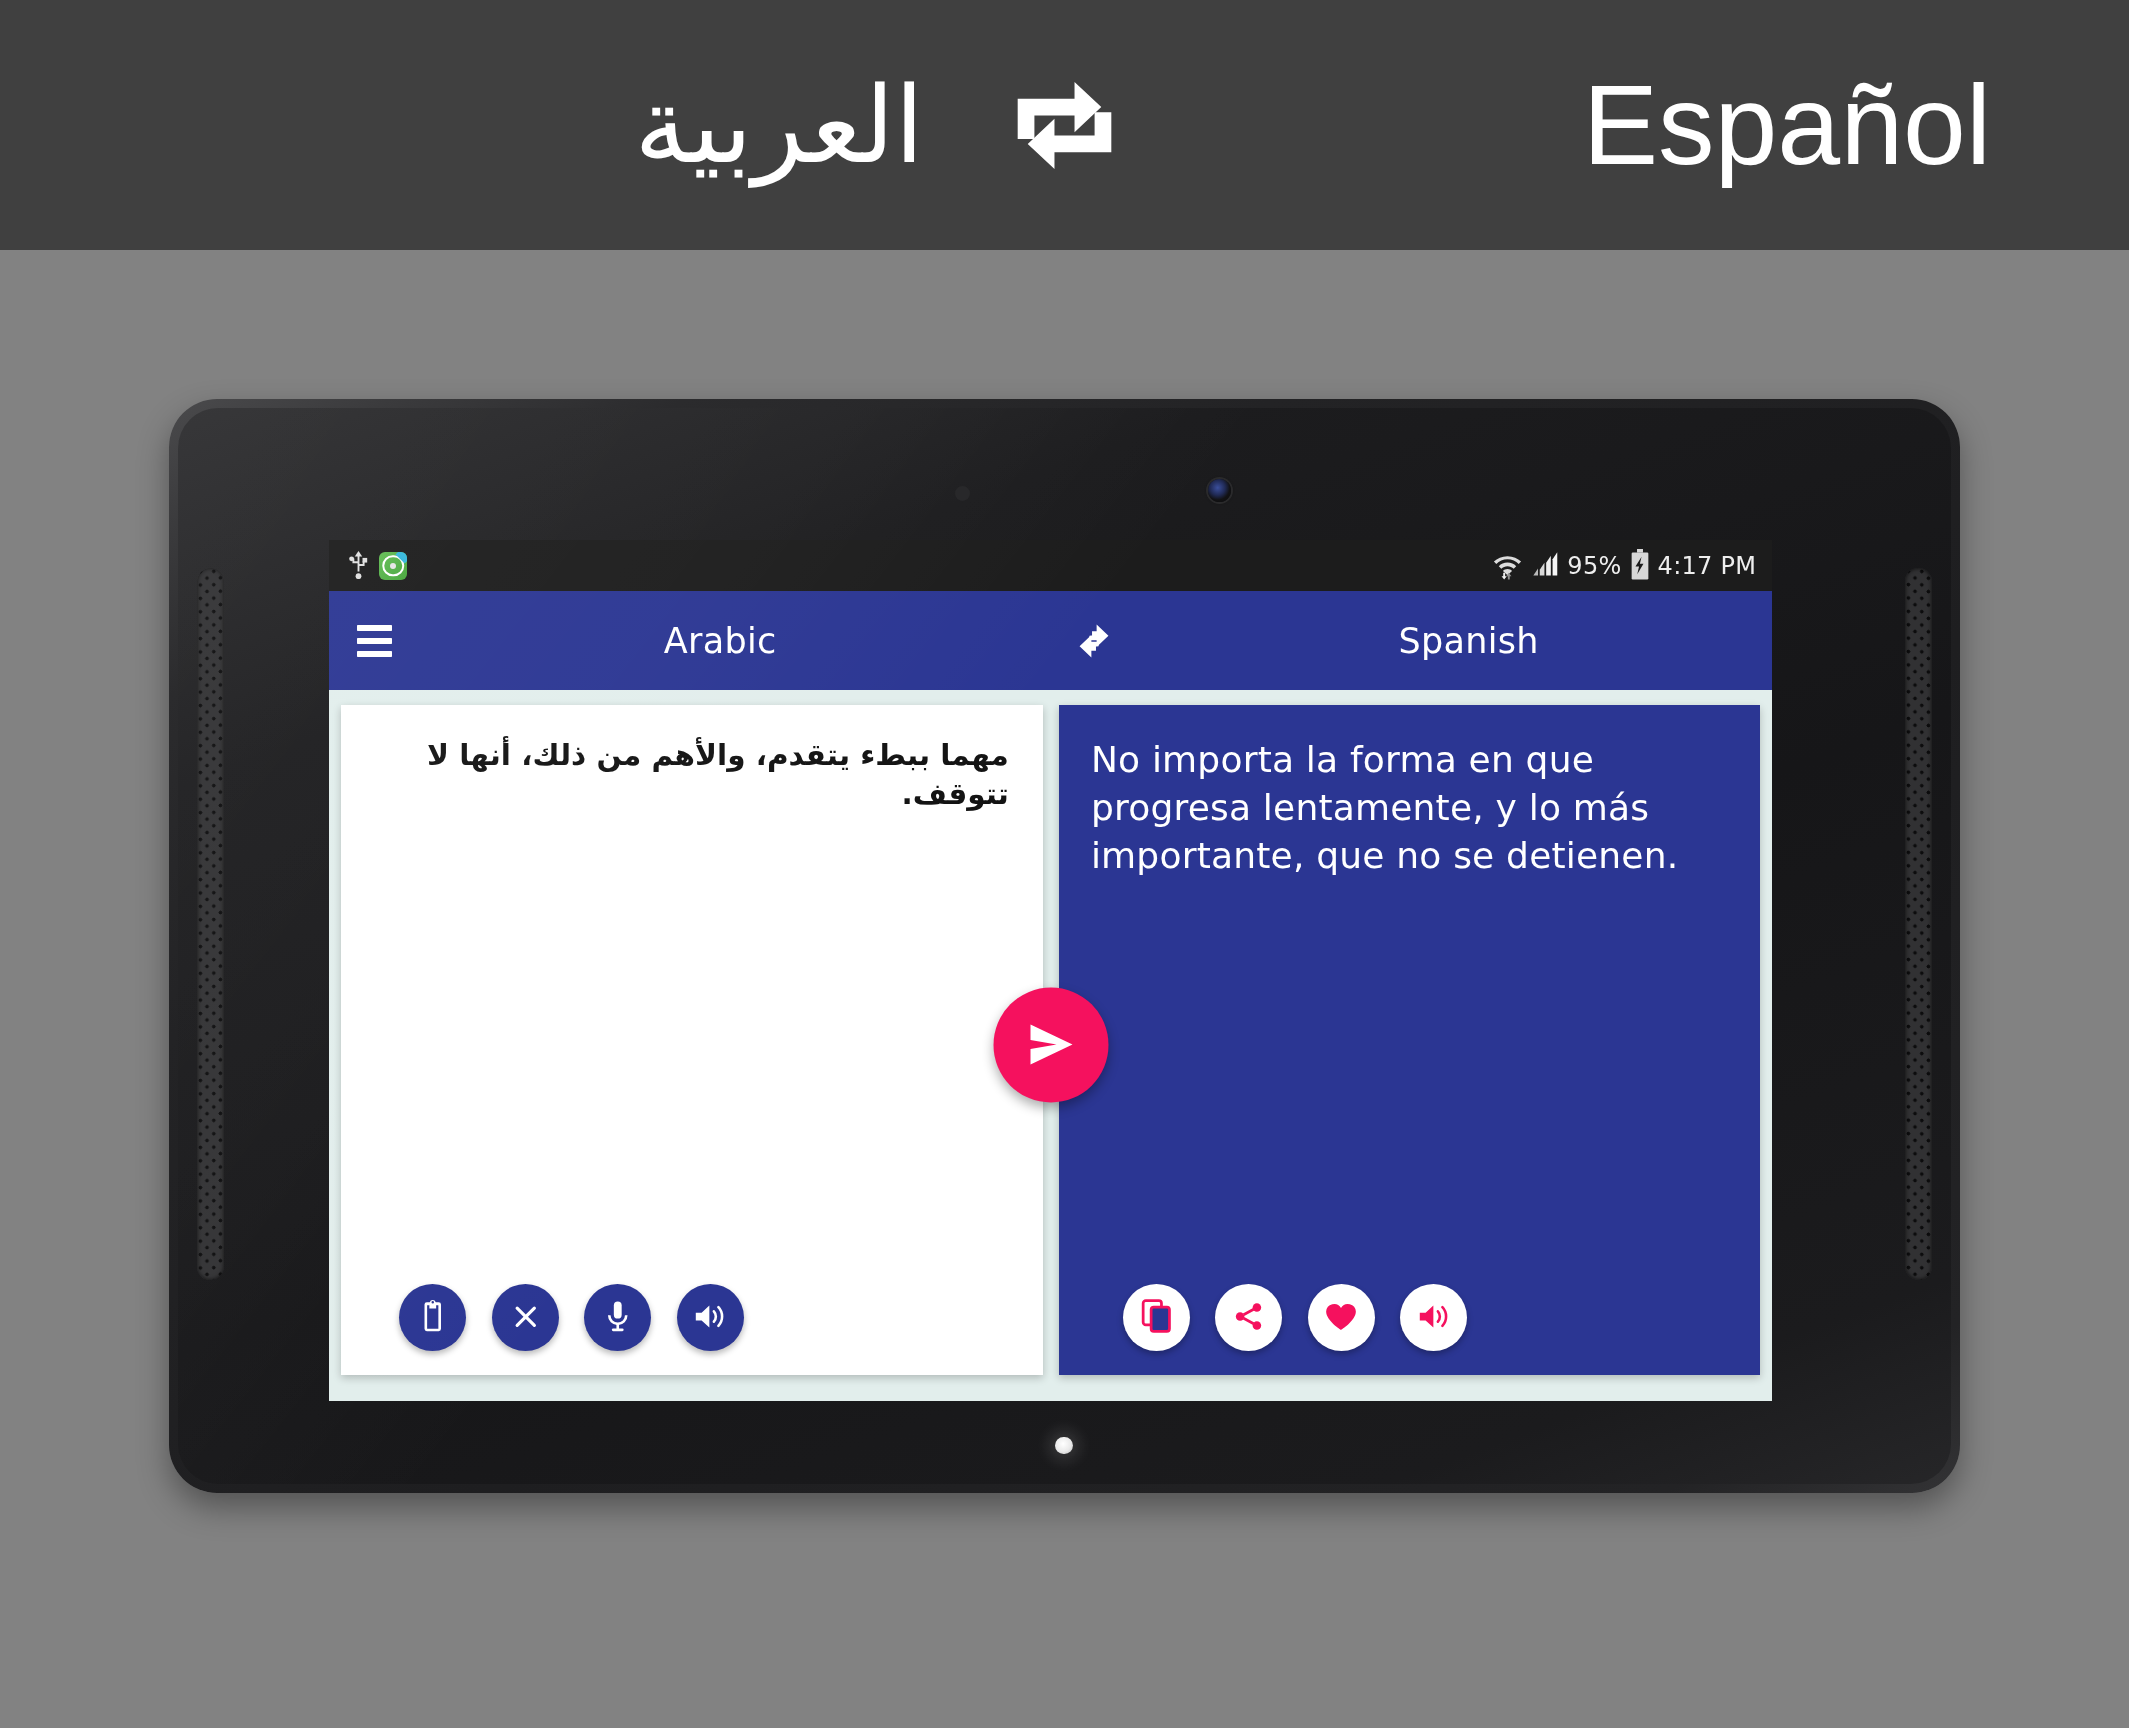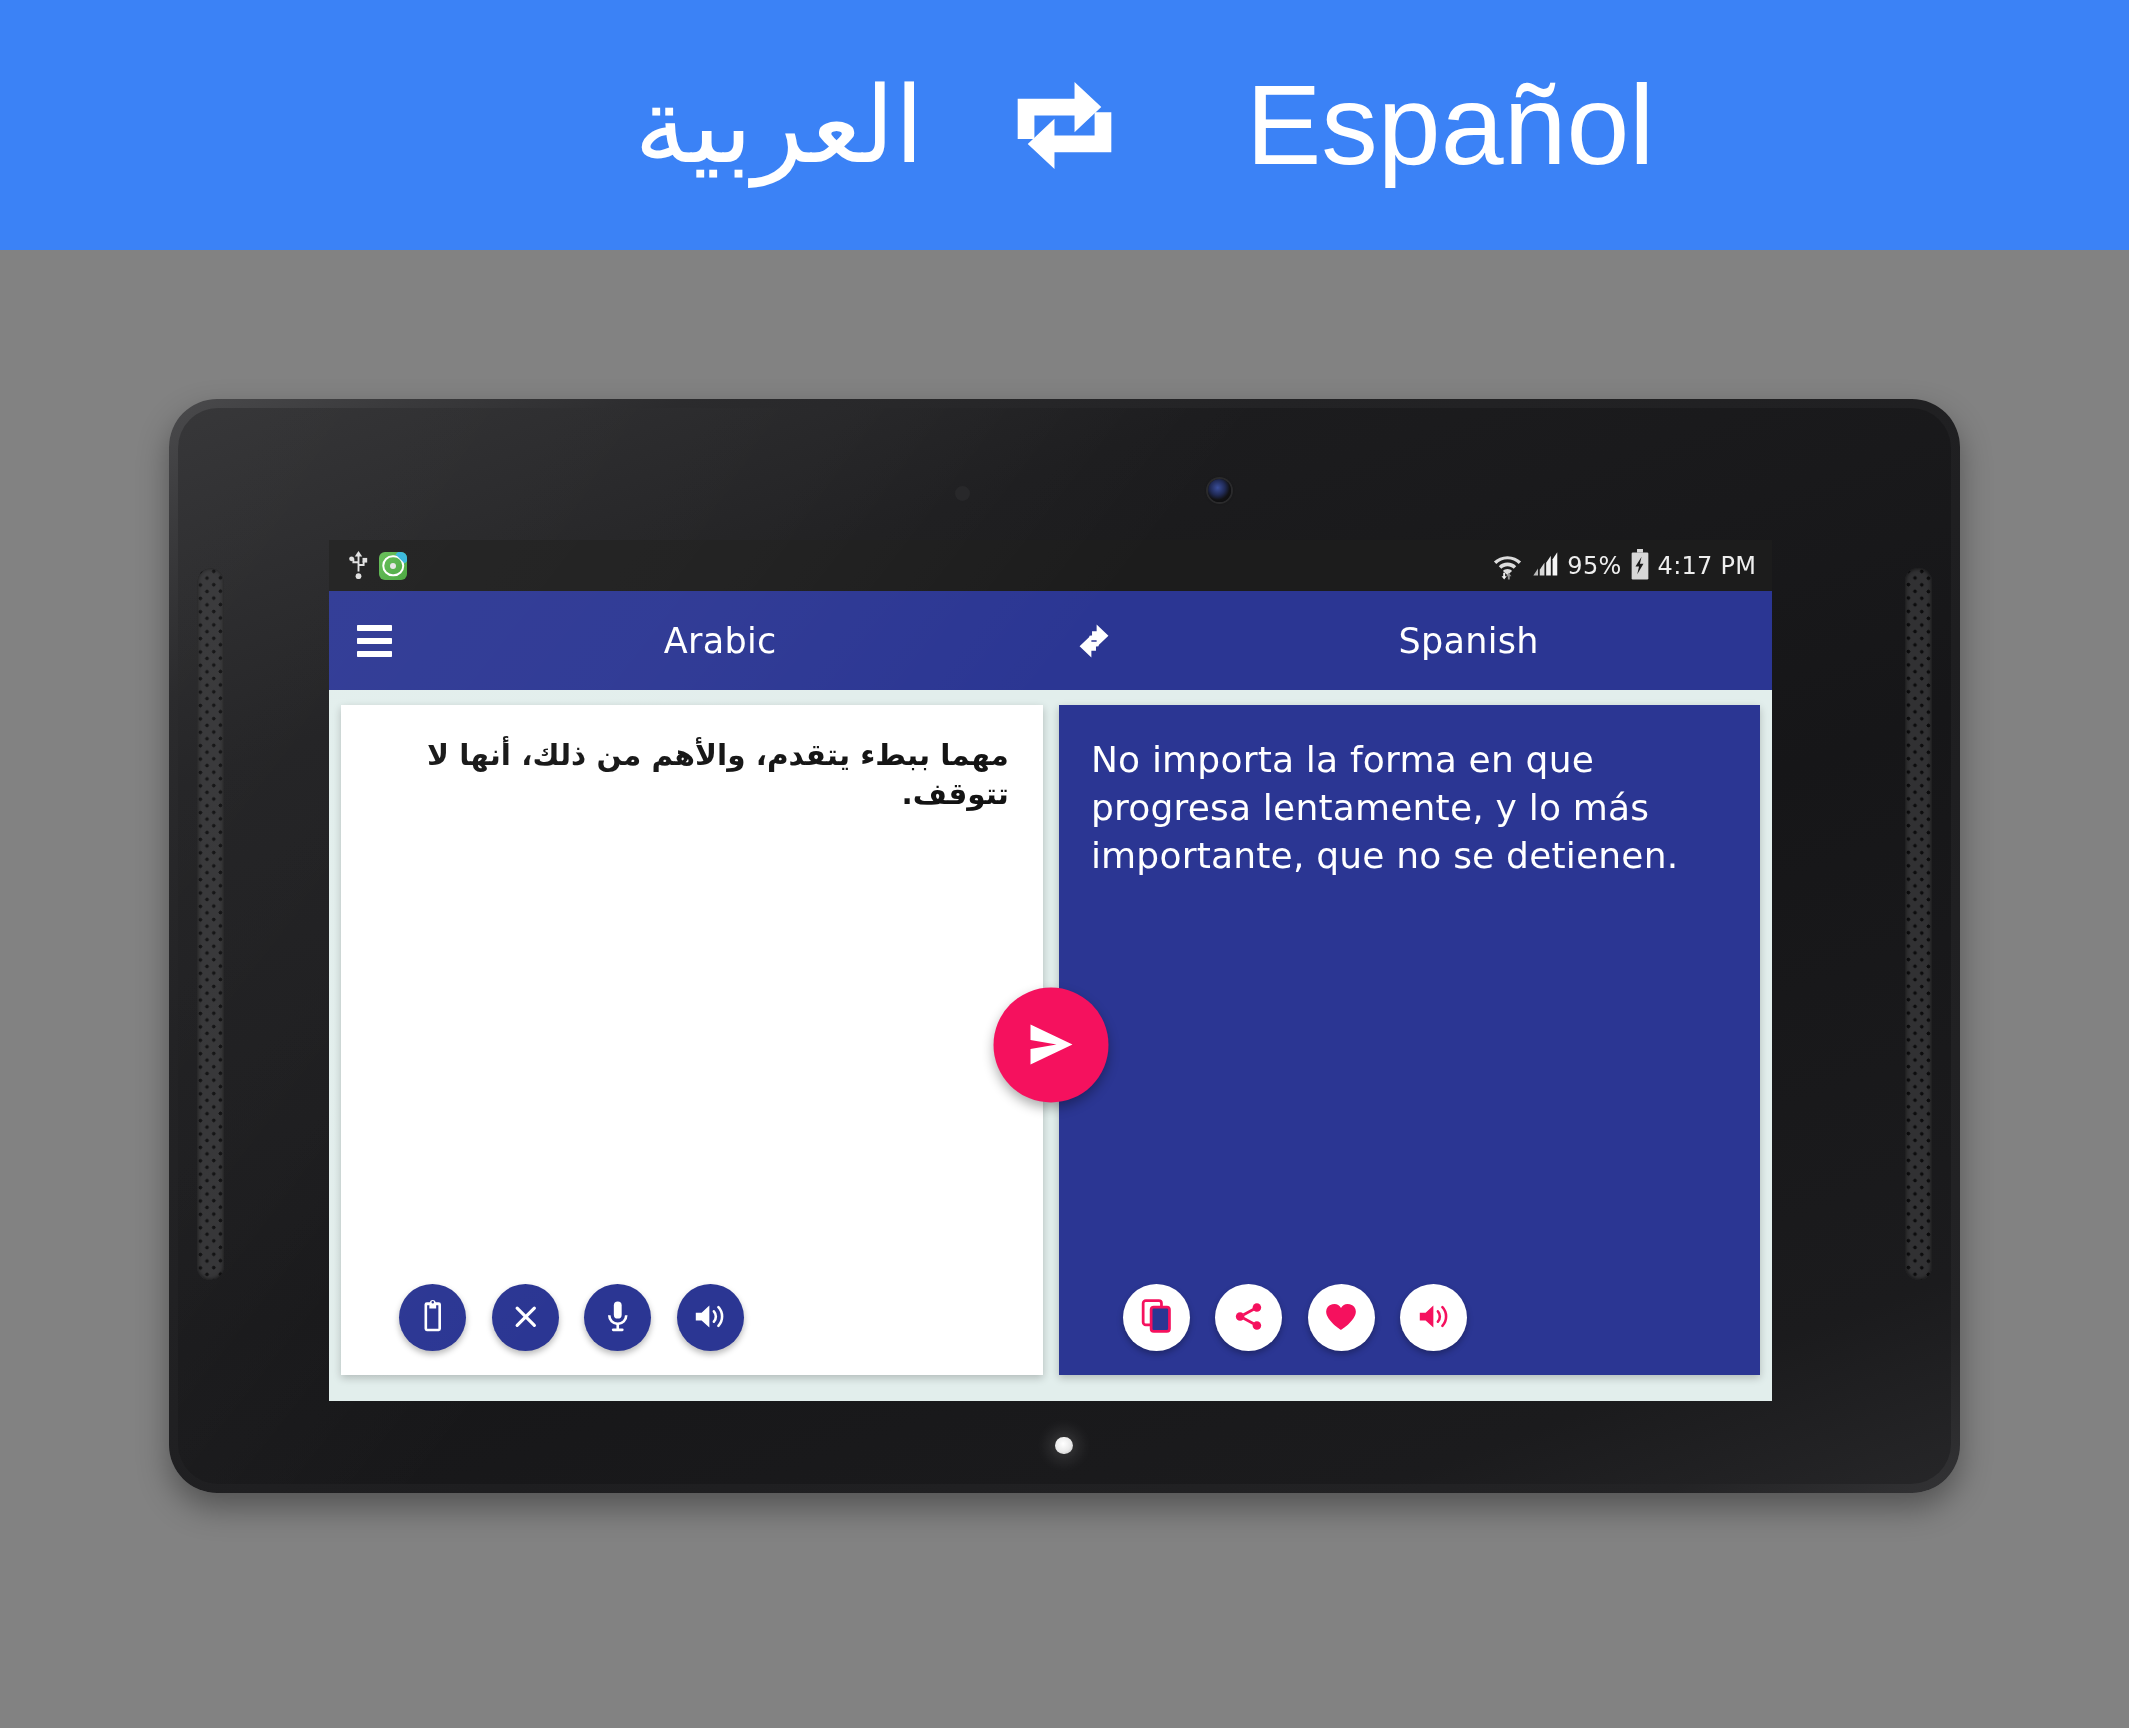--- a/index.html
+++ b/index.html
@@ -9,21 +9,21 @@
     overflow: hidden;
     font-family: "Liberation Sans", sans-serif;
   }
   body { background: #828282; position: relative; }
 
   
   .promo-banner {
     position: absolute;
     left: 0; top: 0;
     width: 2129px; height: 250px;
-    background: #3b82f6;
+    background: #404040;
     display: flex;
     align-items: center;
     justify-content: center;
     overflow: hidden;
   }
   .promo-lang {
     color: #ffffff;
     font-size: 101px;
     line-height: 1;
     font-weight: 400;
@@ -31,21 +31,21 @@
   }
   .promo-lang.src {
     width: 826px;
     text-align: right;
     padding-right: 40px;
     direction: rtl;
     font-size: 106px;
   }
   .promo-lang.dst {
     width: 826px;
-    text-align: left;
+    text-align: right;
     padding-left: 81px;
     font-size: 113px;
   }
   .promo-swap {
     width: 201px;
     display: flex;
     align-items: center;
     justify-content: center;
   }
   .promo-swap svg { display: block; }

